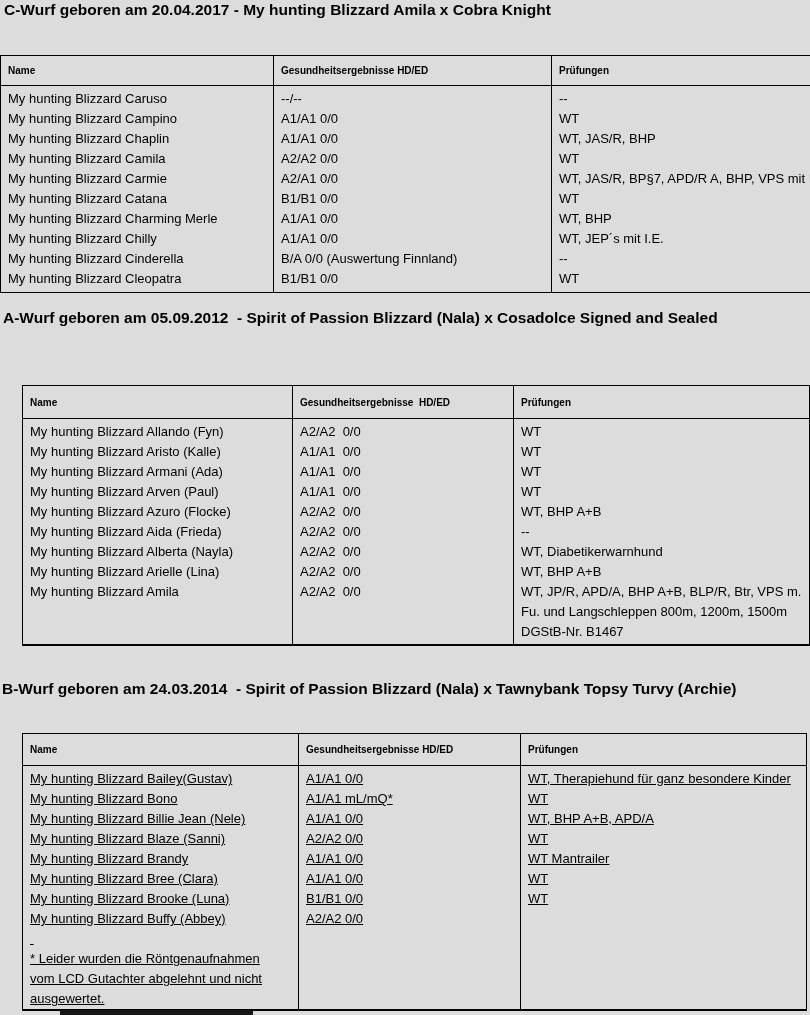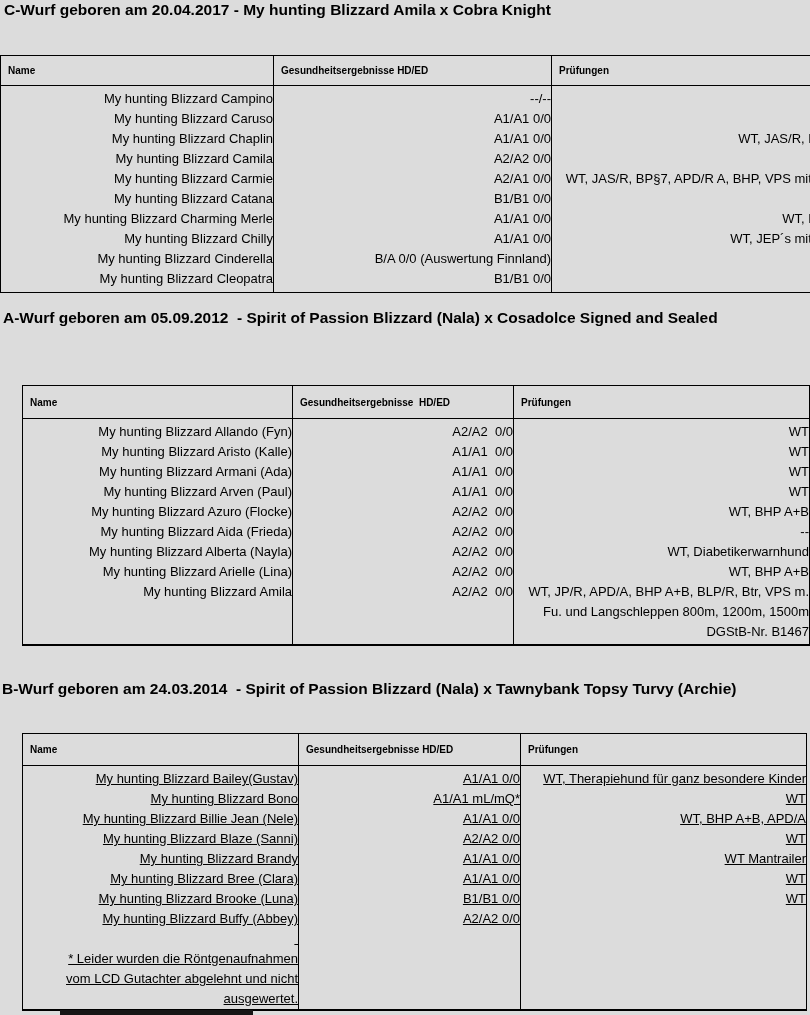--- a/index.html
+++ b/index.html
@@ -3,21 +3,20 @@
 <meta charset="utf-8">
 <style>
   html,body{margin:0;padding:0;}
   .page{
     position:relative;
     width:810px;height:1015px;
     background:#dcdcdc;
     overflow:hidden;
     font-family:"Liberation Sans",sans-serif;
     color:#000;
-    text-align:right;
   }
   .section-title{
     position:absolute;
     font-weight:700;
     font-size:15.5px;
     white-space:pre;
   }
   #title-c{left:4px;top:1px;}
   #title-a{left:3px;top:309px;}
   #title-b{left:2px;top:680px;}
@@ -77,22 +76,22 @@
   <div class="section-title" id="title-c">C-Wurf geboren am 20.04.2017 - My hunting Blizzard Amila x Cobra Knight</div>
 
   <div class="dogtable" id="table-c">
     <div class="thead">
       <div class="th c1">Name</div>
       <div class="th c2">Gesundheitsergebnisse HD/ED</div>
       <div class="th c3">Prüfungen</div>
     </div>
     <div class="tbody">
       <div class="col c1">
+          <div class="line">My hunting Blizzard Caruso</div>
           <div class="line">My hunting Blizzard Campino</div>
-          <div class="line">My hunting Blizzard Caruso</div>
           <div class="line">My hunting Blizzard Chaplin</div>
           <div class="line">My hunting Blizzard Camila</div>
           <div class="line">My hunting Blizzard Carmie</div>
           <div class="line">My hunting Blizzard Catana</div>
           <div class="line">My hunting Blizzard Charming Merle</div>
           <div class="line">My hunting Blizzard Chilly</div>
           <div class="line">My hunting Blizzard Cinderella</div>
           <div class="line">My hunting Blizzard Cleopatra</div>
         </div>
       <div class="col c2">

